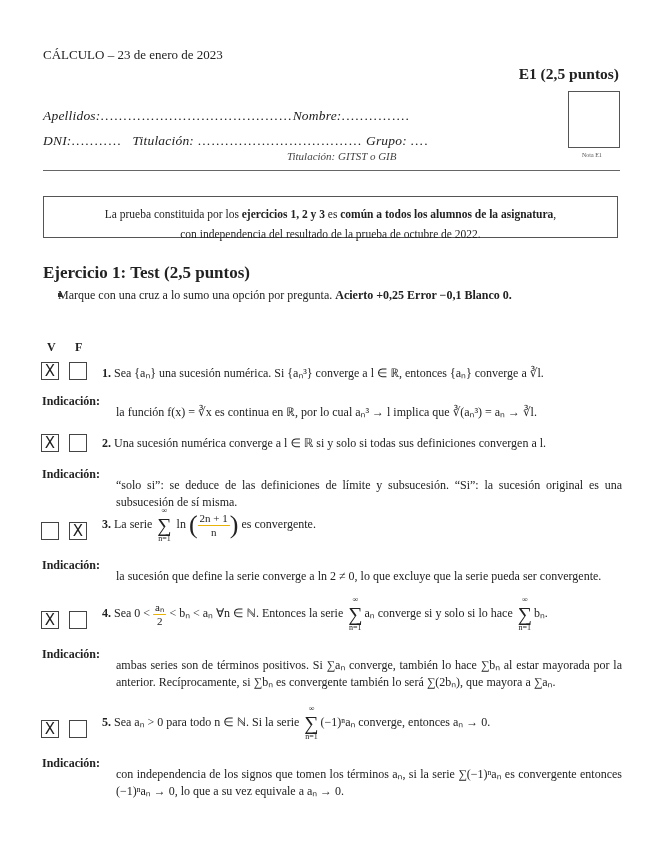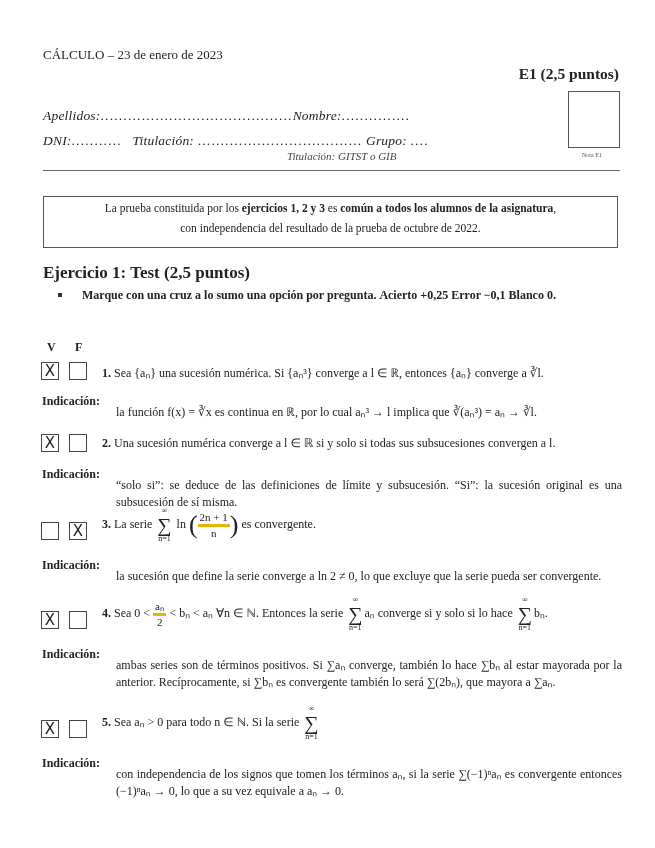--- a/index.html
+++ b/index.html
@@ -7,39 +7,39 @@
          font-family:"DejaVu Serif", "Liberation Serif", serif; color:#222; }
   .abs { position:absolute; }
   .title { left:43px; top:47px; font-size:13px; font-weight:normal; font-family:"Liberation Serif", serif; }
   .points { right:36px; top:65px; font-size:15.5px; font-weight:bold; font-family:"Liberation Serif", serif; }
   .field-line { left:43px; font-size:13.5px; font-style:italic; font-family:"Liberation Serif", serif; white-space:nowrap; letter-spacing:0.2px; }
   .dots { font-style:normal; letter-spacing:1.2px; }
   .subnote { left:287px; top:150px; font-size:11px; font-style:italic; font-family:"Liberation Serif", serif; color:#444; }
   .score-box { left:568px; top:91px; width:50px; height:55px; border:1.5px solid #555; }
   .score-label { left:582px; top:152px; font-size:6px; font-family:"Liberation Serif", serif; color:#555; }
   .hr { left:43px; top:170px; width:577px; height:0; border-top:1.3px solid #666; }
-  .notice { left:43px; top:196px; width:575px; height:52px; border:1px solid #555; box-sizing:border-box;
-            text-align:center; font-size:11.5px; line-height:20px; padding-top:1px; font-family:"Liberation Serif", serif; }
+  .notice { left:43px; top:196px; width:575px; height:42px; border:1px solid #555; box-sizing:border-box;
+            text-align:center; font-size:11.5px; line-height:20px; padding-top:7px; font-family:"Liberation Serif", serif; }
   .ex-title { left:43px; top:263px; font-size:17px; font-weight:bold; font-family:"Liberation Serif", serif; }
   .bullet { left:58px; top:287px; width:570px; font-size:12px; line-height:16.5px; font-family:"Liberation Serif", serif; }
   .bullet .dot { position:absolute; left:0; top:6px; width:4px; height:4px; background:#333; }
-  .bullet .txt { margin-left:24px;font-weight:bold; }
+  .bullet .txt { margin-left:0; }
   .vf { top:340px; font-size:12px; font-weight:bold; font-family:"Liberation Serif", serif; }
   .cb { width:18px; height:18px; border:1px solid #444; box-sizing:border-box; font-family:"DejaVu Sans", sans-serif;
         font-size:15px; line-height:17px; text-align:center; color:#222; }
   .q { left:102px; font-size:12px; font-family:"Liberation Serif", serif; white-space:nowrap; }
   .q b { font-weight:bold; }
   .ind { left:42px; width:580px; font-size:12px; line-height:17px; font-family:"Liberation Serif", serif; }
   .ind .lab { font-weight:bold; position:absolute; left:0; top:0;text-align:right; }
   .ind .body { margin-left:74px; text-align:justify;margin-top:11px; }
   .sum { display:inline-block; vertical-align:middle; text-align:center; line-height:1; margin:0 2px; }
   .sum .sig { font-size:20px; display:block; }
   .sum .sup, .sum .sub { font-size:8px; display:block; }
   .frac { display:inline-block; vertical-align:middle; text-align:center; font-size:11px; line-height:1.1; }
-  .frac .num { display:block; border-bottom:3px solid #eab308; padding:0 2px; }
+  .frac .num { display:block; border-bottom:1px solid #eab308; padding:0 2px; }
   .frac .den { display:block; }
   .paren { font-size:26px; vertical-align:middle; font-weight:lighter; }
 </style>
 </head>
 <body>
 
 <div class="abs title">CÁLCULO – 23 de enero de 2023</div>
 <div class="abs points">E1 (2,5 puntos)</div>
 
 <div class="abs field-line" style="top:108px;">
@@ -72,21 +72,21 @@
 <div class="abs cb" style="left:41px; top:362px;">X</div>
 <div class="abs cb" style="left:69px; top:362px;"></div>
 <div class="abs q" style="top:364px;"><b>1.</b> <span>Sea {aₙ} una sucesión numérica. Si {aₙ³} converge a l ∈ ℝ, entonces {aₙ} converge a ∛l.</span></div>
 <div class="abs ind" style="top:393px;">
     <span class="lab"><span>Indicación</span>:</span>
     <div class="body">la función f(x) = ∛x es continua en ℝ, por lo cual aₙ³ → l implica que ∛(aₙ³) = aₙ → ∛l.</div>
   </div>
 
 <div class="abs cb" style="left:41px; top:434px;">X</div>
 <div class="abs cb" style="left:69px; top:434px;"></div>
-<div class="abs q" style="top:436px;"><b>2.</b> <span>Una sucesión numérica converge a l ∈ ℝ si y solo si todas sus subsucesiones convergen a l.</span></div>
+<div class="abs q" style="top:436px;"><b>2.</b> <span>Una sucesión numérica converge a l ∈ ℝ si y solo si todas sus definiciones convergen a l.</span></div>
 <div class="abs ind" style="top:466px;">
     <span class="lab"><span>Indicación</span>:</span>
     <div class="body">“solo si”: se deduce de las definiciones de límite y subsucesión. “Si”: la sucesión original es una subsucesión de sí misma.</div>
   </div>
 
 <div class="abs cb" style="left:41px; top:522px;"></div>
 <div class="abs cb" style="left:69px; top:522px;">X</div>
 <div class="abs q" style="top:507px;">
   <b>3.</b>
   <span>La serie</span>
@@ -112,18 +112,18 @@
 <div class="abs ind" style="top:646px;">
     <span class="lab"><span>Indicación</span>:</span>
     <div class="body">ambas series son de términos positivos. Si ∑aₙ converge, también lo hace ∑bₙ al estar mayorada por la anterior. Recíprocamente, si ∑bₙ es convergente también lo será ∑(2bₙ), que mayora a ∑aₙ.</div>
   </div>
 
 <div class="abs cb" style="left:41px; top:720px;">X</div>
 <div class="abs cb" style="left:69px; top:720px;"></div>
 <div class="abs q" style="top:705px;">
   <b>5.</b>
   <span>Sea aₙ &gt; 0 para todo n ∈ ℕ. Si la serie</span>
-  <span class="sum"><span class="sup">∞</span><span class="sig">∑</span><span class="sub">n=1</span></span>
+  <span class="sum"><span class="sup">∞</span><span class="sig">∑</span><span class="sub">n=1</span></span><span>(−1)ⁿaₙ converge, entonces aₙ → 0.</span>
 </div>
 <div class="abs ind" style="top:755px;">
     <span class="lab"><span>Indicación</span>:</span>
     <div class="body">con independencia de los signos que tomen los términos aₙ, si la serie ∑(−1)ⁿaₙ es convergente entonces (−1)ⁿaₙ → 0, lo que a su vez equivale a aₙ → 0.</div>
   </div>
 
 </body></html>

